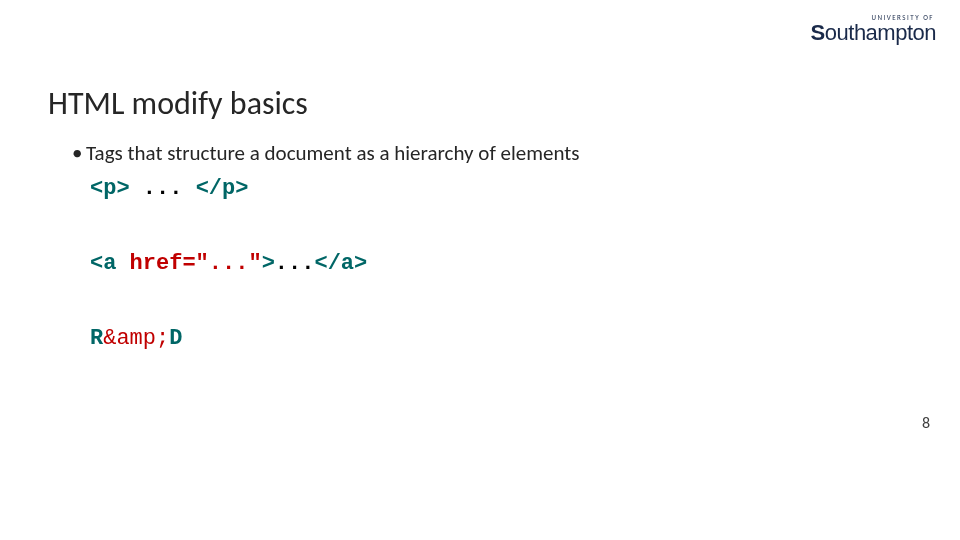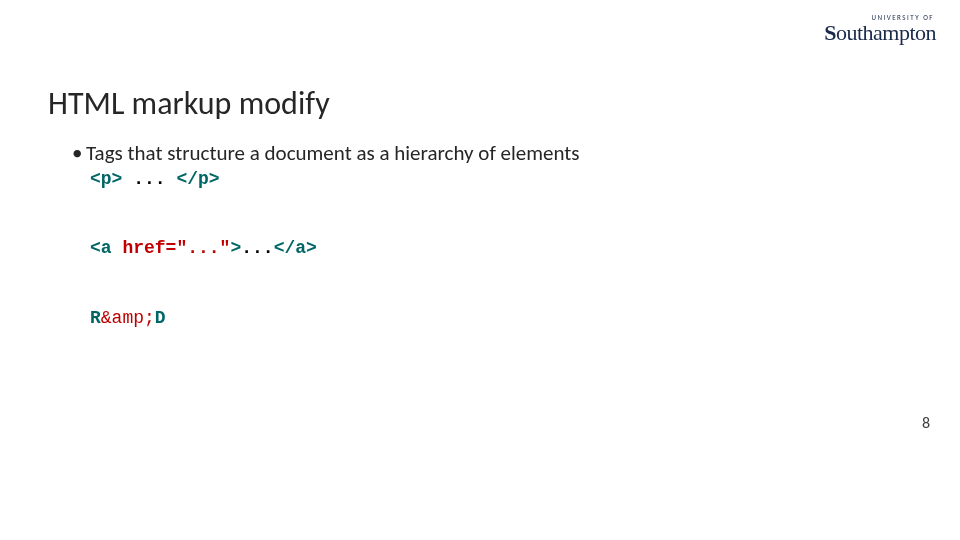--- a/index.html
+++ b/index.html
@@ -31,21 +31,21 @@
     letter-spacing: 1.5px;
     color: #1a2a4a;
     text-align: right;
     padding-right: 2px;
     padding-bottom: 1px;
   }
   .logo .word {
     font-size: 22px;
     font-weight: 400;
     color: #1a2a4a;
-    font-family: Liberation Serif, serif;
+    font-family: Liberation Sans, sans-serif;
     letter-spacing: -0.5px;
   }
   .logo .word b {
     font-weight: 700;
   }
   .title {
     position: absolute;
     top: 84px;
     left: 48px;
     font-size: 32px;
@@ -66,22 +66,22 @@
     color: #262626;
     line-height: 1.3;
     margin-left: 24px;
   }
   .bullet-line .dot {
     display: inline-block;
     width: 14px;
   }
   .code-line {
     font-family: "Courier New", Courier, monospace;
-    font-size: 18px;
-    margin-top: 0;
+    font-size: 22px;
+    margin-top: 7px;
     margin-left: 42px;
     line-height: 1.4;
   }
   .tk-tag   { color: #006666; font-weight: bold; }   
   .tk-dots  { color: #000000; font-weight: bold; }
   .tk-attr  { color: #c00000; font-weight: bold; }   
   .tk-plain { color: #000000; font-weight: bold; }
   .tk-amp   { color: #c00000; font-weight: normal; text-align: right; }
   .tk-rd    { color: #006666; font-weight: bold; }
   .page-number {
@@ -97,21 +97,21 @@
 
 <div class="slide">
 
   <div class="logo">
     <div class="uni-of">UNIVERSITY OF</div>
     <div class="word">
       <b>S</b><span>outhampton</span>
     </div>
   </div>
 
-  <div class="title">HTML markup modify</div>
+  <div class="title">HTML modify basics</div>
 
   <div class="body">
 
     <div class="bullet-block">
       <div class="bullet-line">
         <span class="dot">•</span><span>Tags that structure a document as a hierarchy of elements</span>
       </div>
       <div class="code-line">
         <span class="tk-tag">&lt;p&gt;</span><span class="tk-dots"> ... </span><span class="tk-tag">&lt;/p&gt;</span>
       </div>

